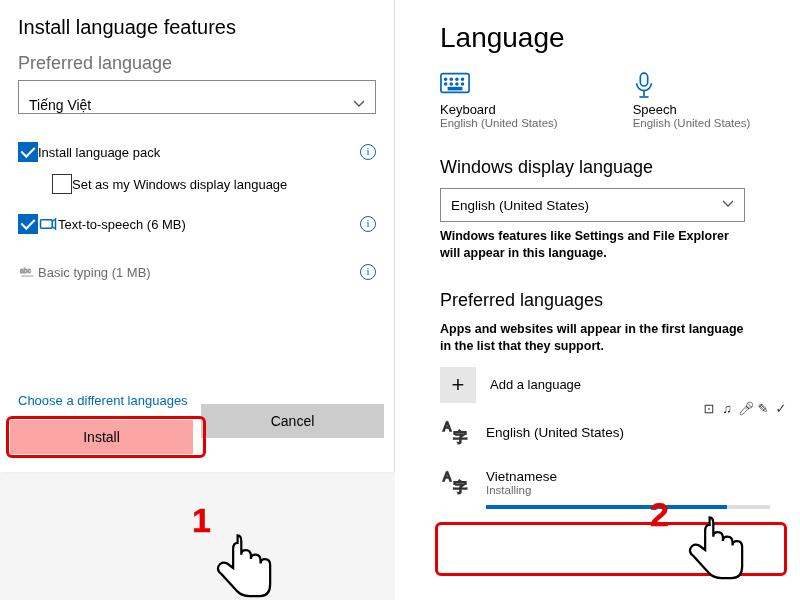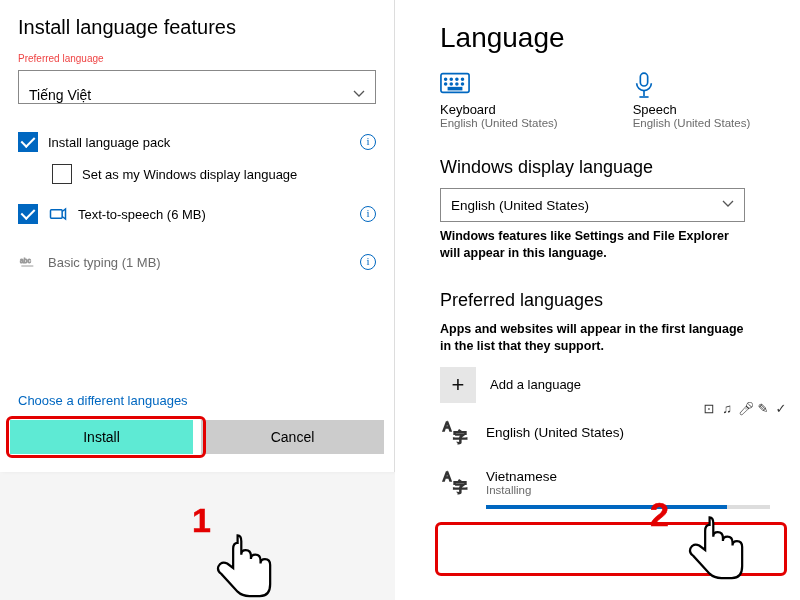--- a/index.html
+++ b/index.html
@@ -27,22 +27,22 @@
     padding: 16px 18px 0 18px;
     border-right: 1px solid #ddd;
     box-shadow: 2px 0 4px rgba(0,0,0,0.05);
   }
   .left h1 {
     font-size: 20px;
     font-weight: 400;
     margin-bottom: 14px;
   }
   .lbl-grey {
-    color: #ef4444;
-    font-size: 10px;
+    color: #737373;
+    font-size: 18px;
     margin-bottom: 6px;
   }
   .dropdown {
     border: 1px solid #888;
     height: 34px;
     display: flex;
     align-items: flex-end;
     justify-content: space-between;
     padding: 0 10px;
     font-size: 14px;
@@ -52,21 +52,20 @@
   .dropdown .chev { color:#444; }
   .sect-title {
     font-size: 13px;
     color: #000;
     margin-bottom: 8px;
   }
   .feat-row {
     display: flex;
     align-items: center;
     height: 32px;
-    gap: 10px;
     position: relative;
   }
   .feat-row.sub { padding-left: 34px; }
   .cbx {
     width: 20px; height: 20px;
     border: 1px solid #333;
     display:flex; align-items:center; justify-content:center;
     flex-shrink:0;
   }
   .cbx.checked { background:#0067c0; border-color:#0067c0; }
@@ -98,21 +97,21 @@
   .btn-row {
     position:absolute; left:10px; right:10px; bottom:18px;
     display:flex; gap:8px;
   }
   .btn {
     flex:1 1 0; height:34px;
     background:#ccc;
     display:flex; align-items:center; justify-content:center;
     font-size:14px;
   }
-  .btn.sel { background:#5eead4; }
+  .btn.sel { background:#fca5a5;margin-top:16px; }
   
   .callout1-box {
     position:absolute; left:6px; bottom:14px;
     width:200px; height:42px;
     border:3px solid #e30000; border-radius:6px;
     pointer-events:none;
   }
   .callout-num {
     position:absolute;
     font-size:34px; font-weight:700; color:#e30000;

